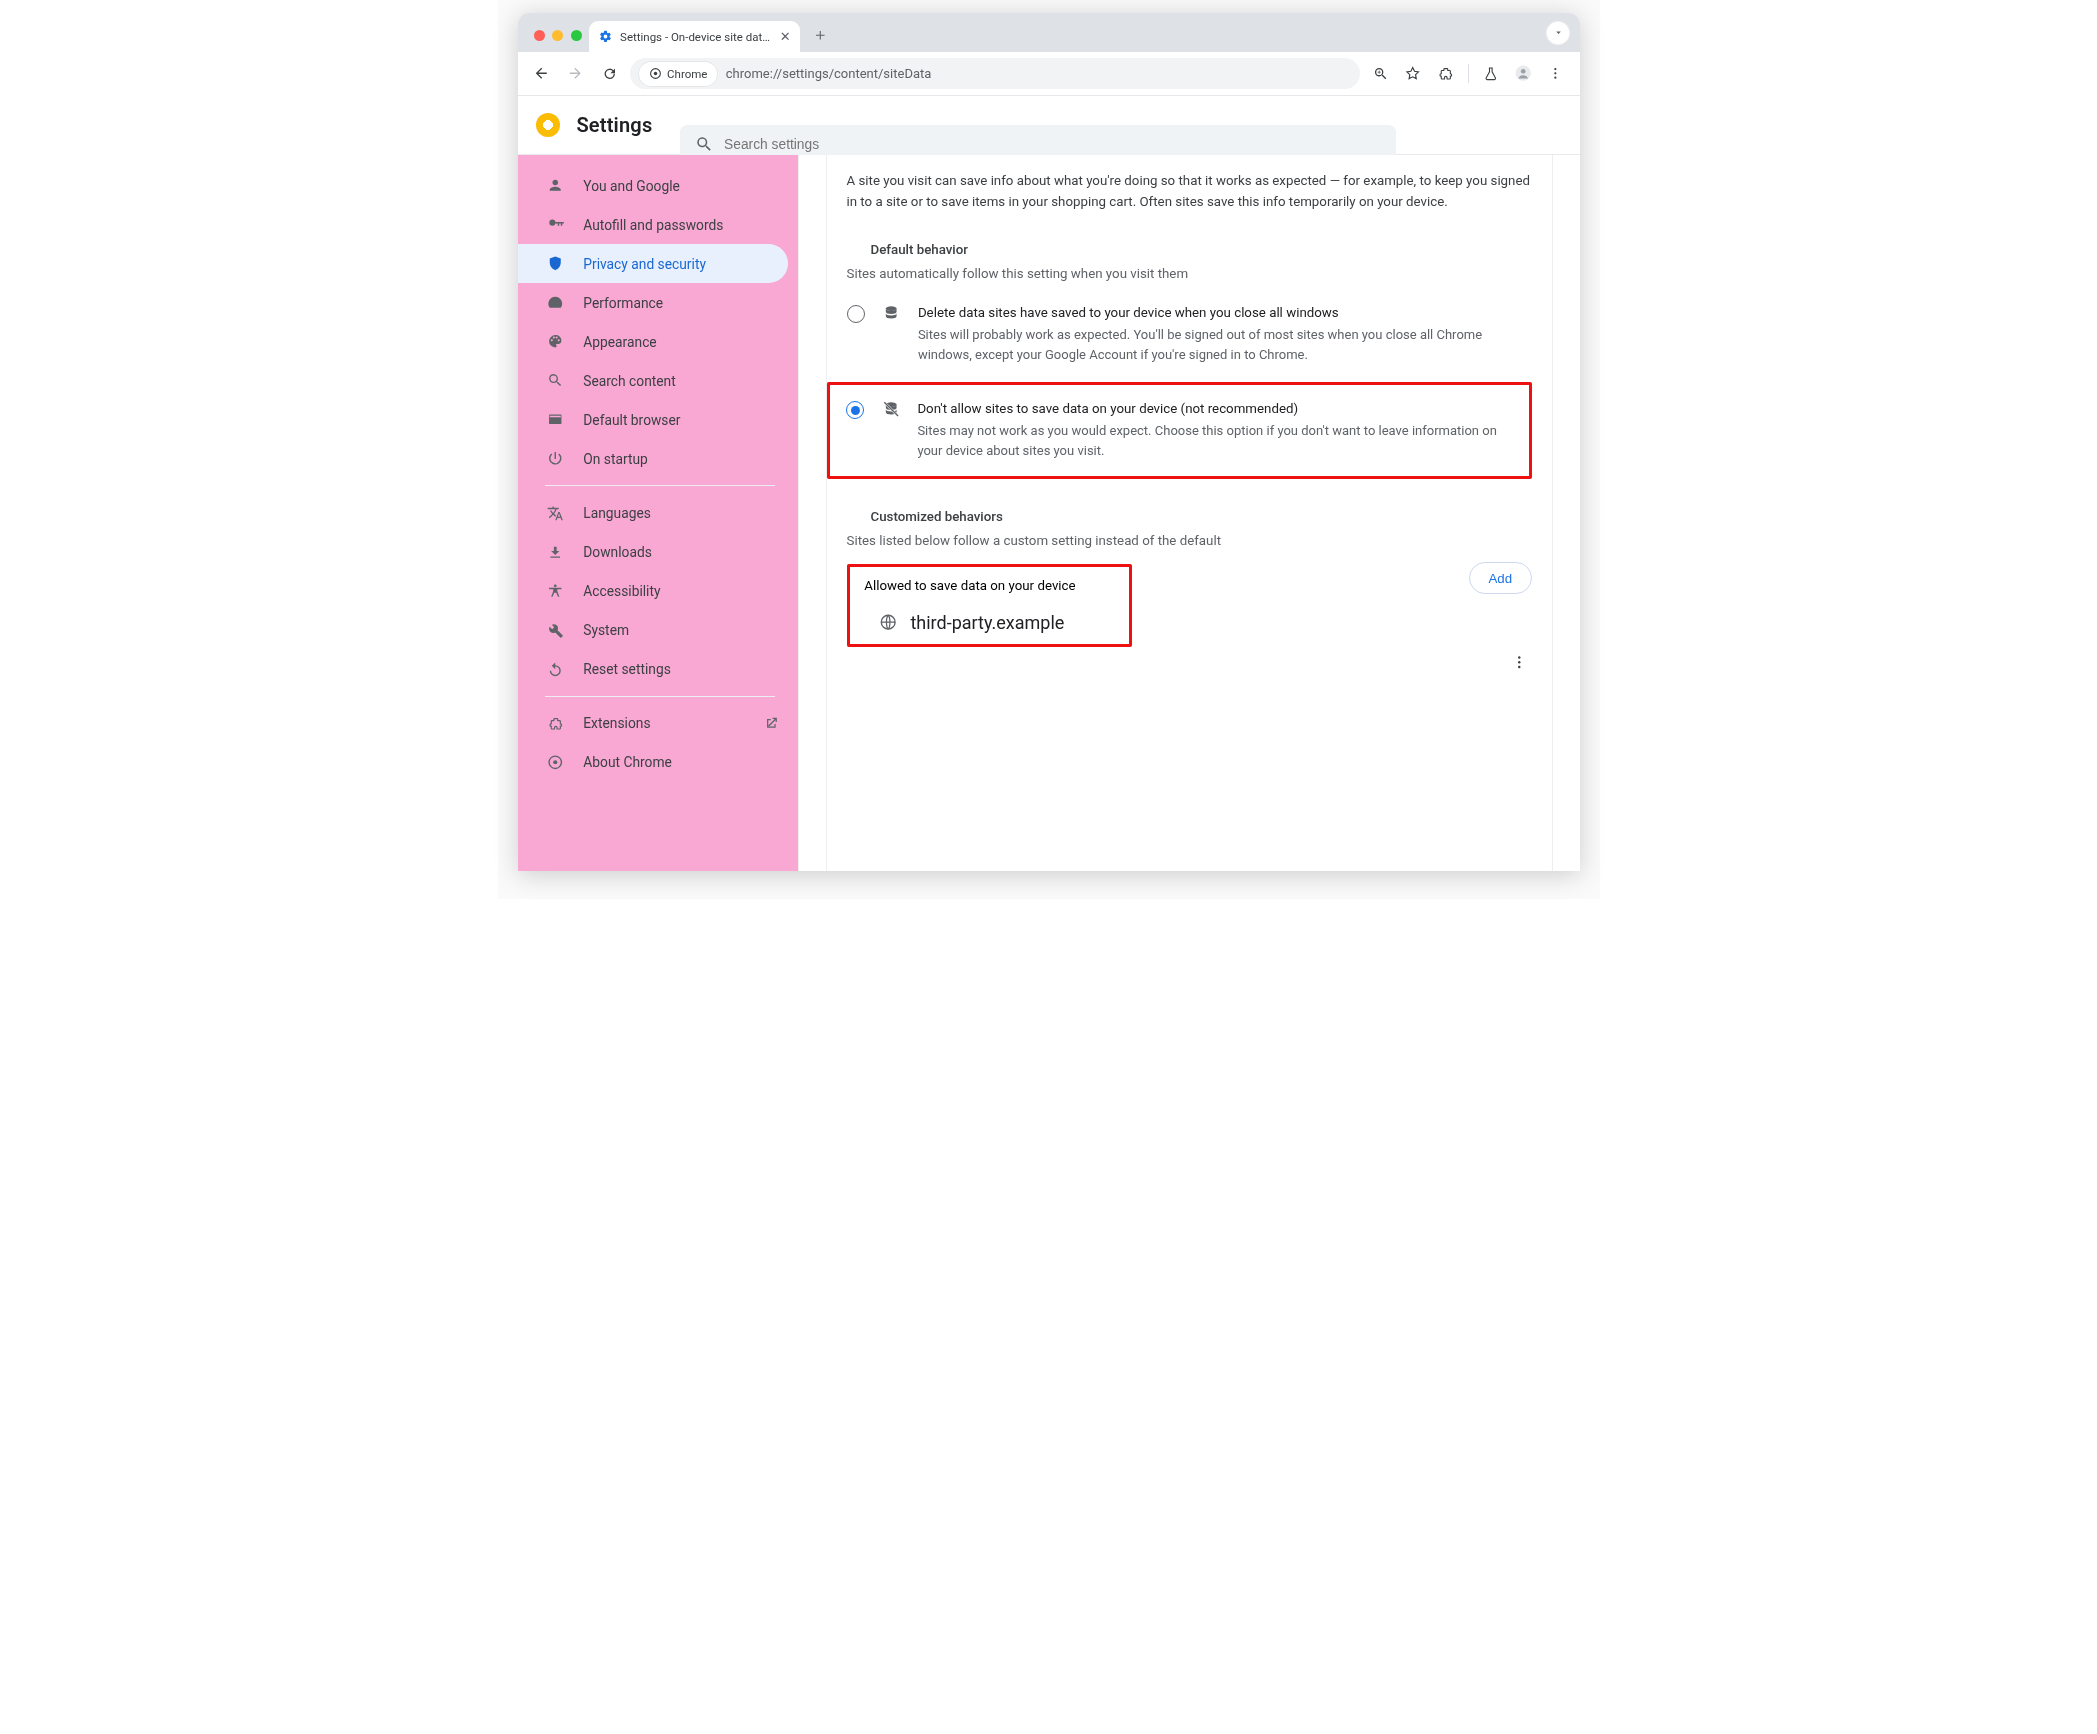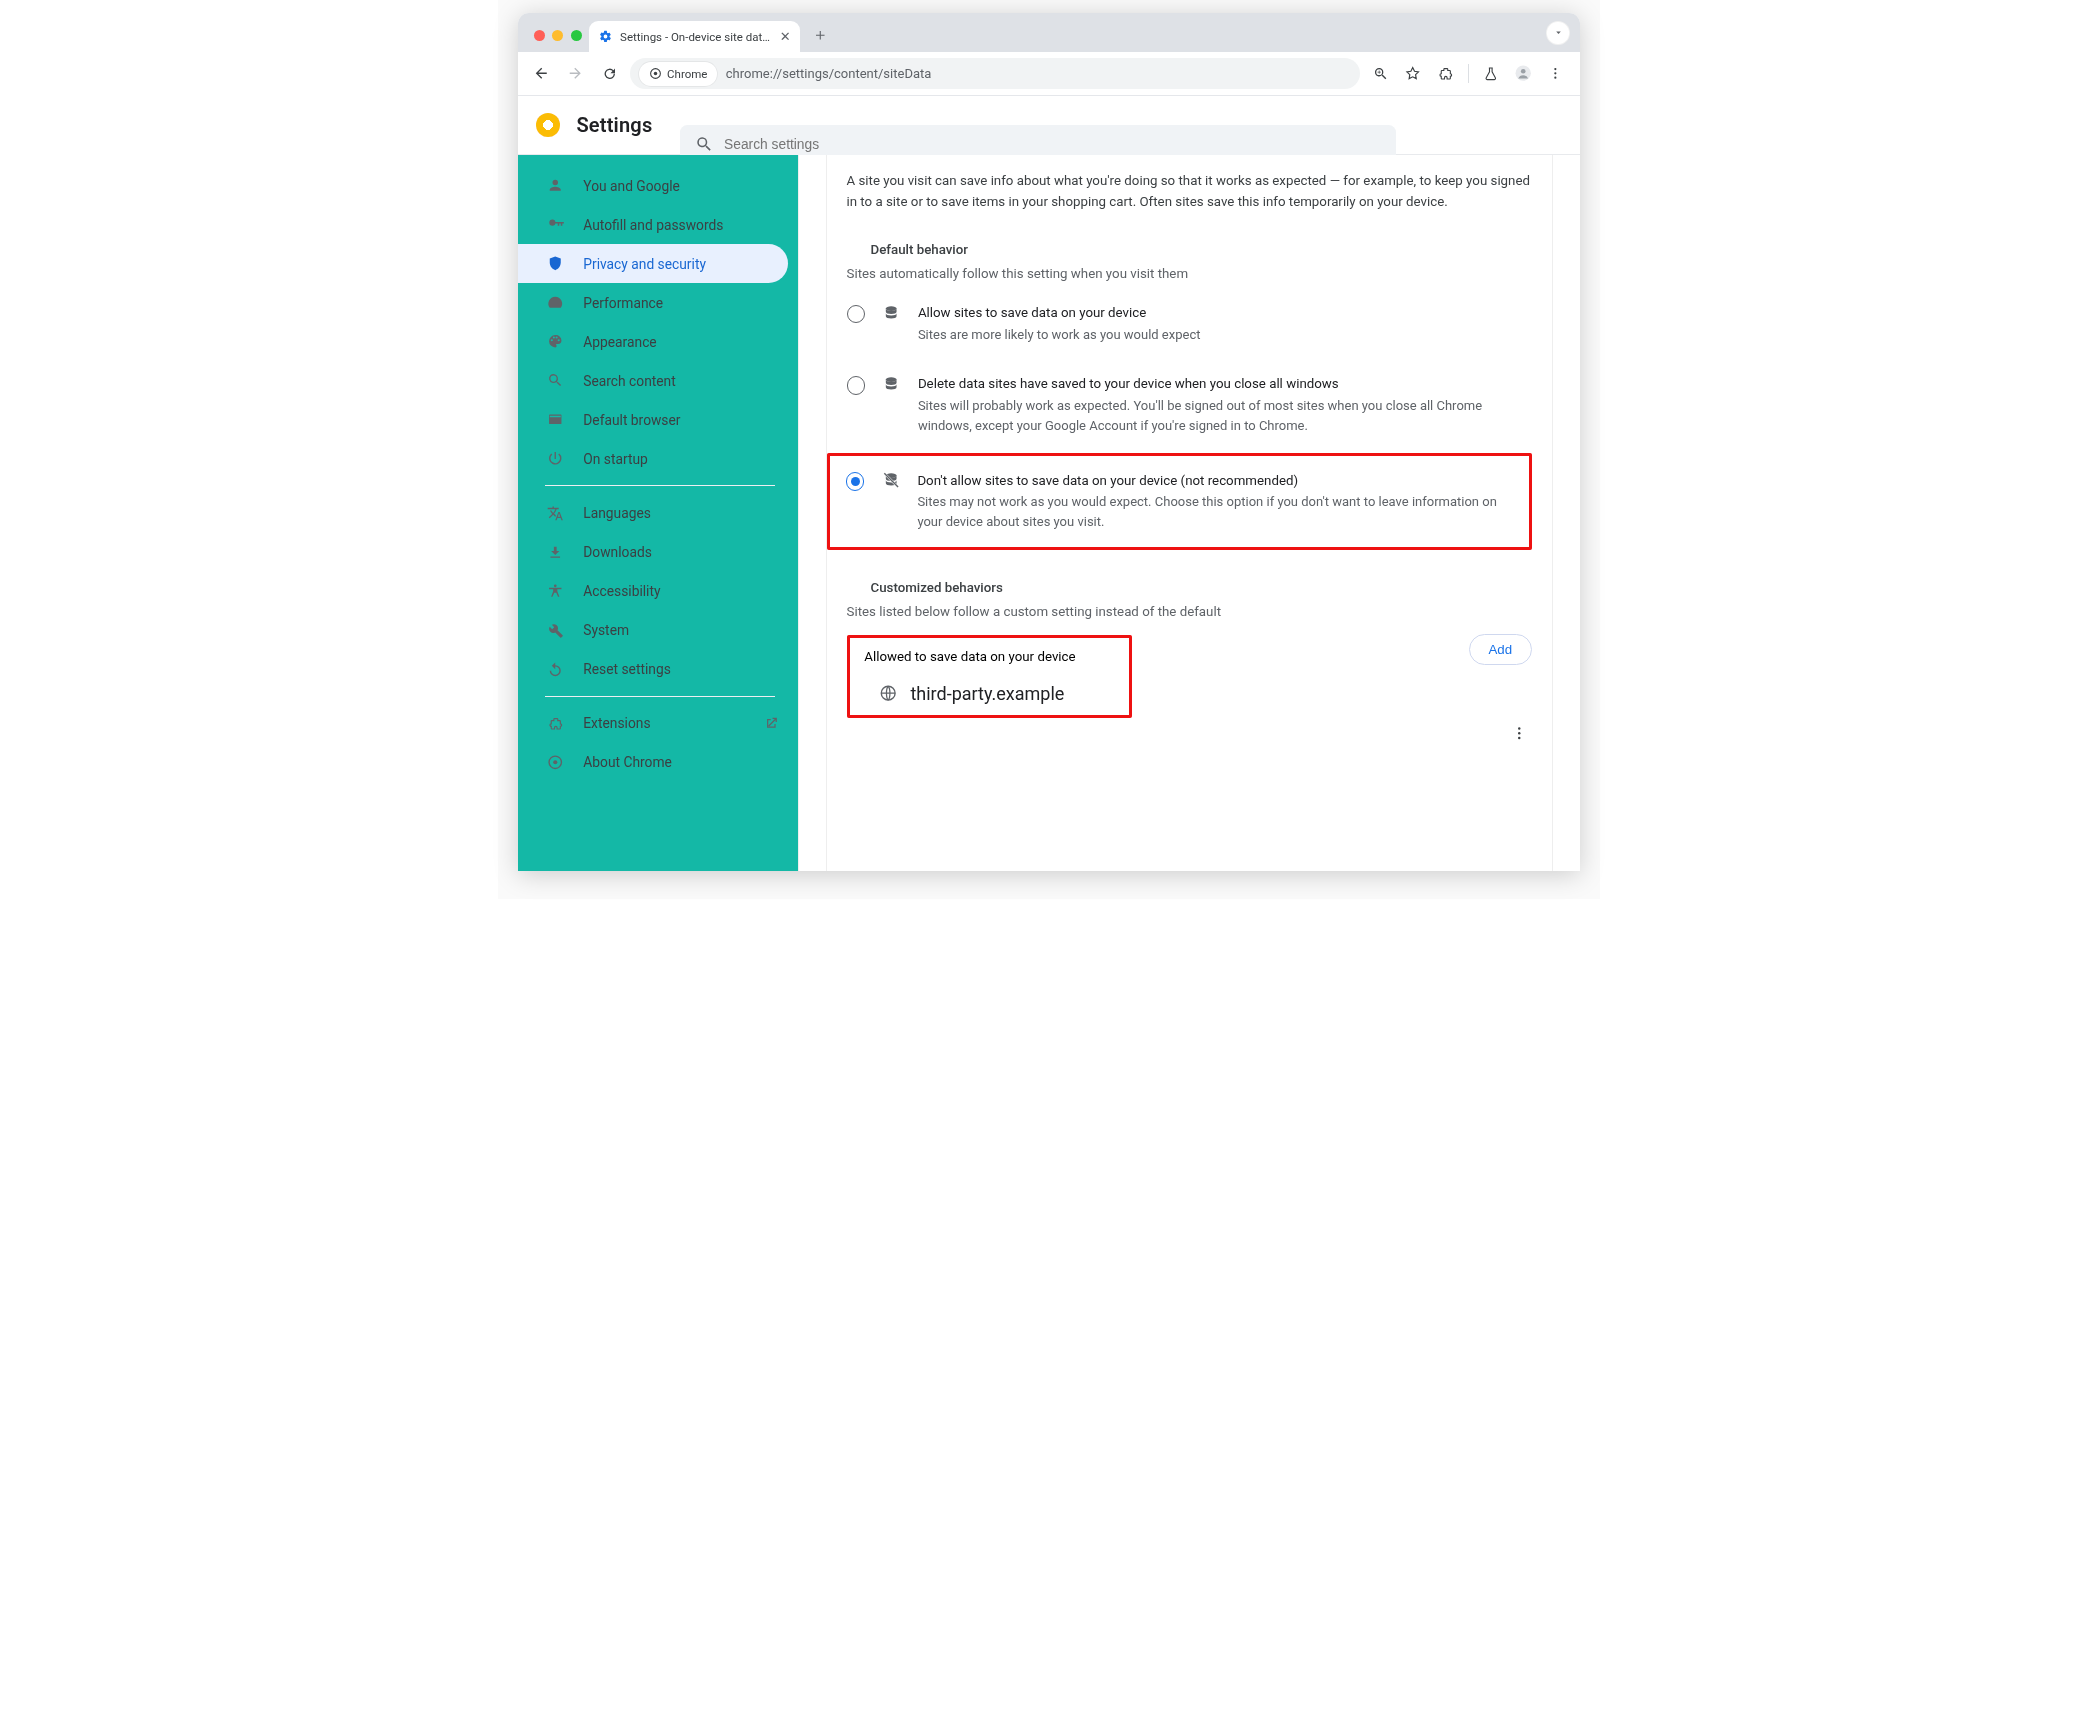--- a/index.html
+++ b/index.html
@@ -105,21 +105,21 @@
     display:flex; align-items:center; gap:11px; padding:0 14.7px; color:#5f6368;margin-top:38px;
   }
   .search-settings input {
     flex:1; border:none; background:transparent; outline:none; font-size:13.8px; color:#202124;
   }
 
   .settings-body { display:flex; }
 
   .sidebar {
     width:281px; padding:11px 9.2px 22px 0; border-right:0.9px solid #eee;
-    background:#14b8a6;
+    background:#f9a8d4;
   }
   .side-group-sep { height:0.9px;background:#eceef1;margin:7.3px 13px 7.3px 27.5px;}
   .side-item {
     display:flex; align-items:center; gap:18.4px;
     height:39px; padding:0 9.2px 0 29px; border-radius:0 20px 20px 0;
     color:#3c4043; font-size:13.8px; cursor:pointer;
   }
   .side-item.active { background:#e8f0fe; color:#1967d2; }
   .side-item .s-icon { width:18.4px;height:18.4px;display:flex;align-items:center;justify-content:center;color:#5f6368;flex:none;}
   .side-item.active .s-icon { color:#1967d2;}
@@ -427,33 +427,20 @@
     </div>
 
     <div class="content">
       <div class="content-inner">
 
         <div class="intro-text">A site you visit can save info about what you're doing so that it works as expected — for example, to keep you signed in to a site or to save items in your shopping cart. Often sites save this info temporarily on your device.</div>
 
         <div class="section-head">Default behavior</div>
         <div class="section-sub">Sites automatically follow this setting when you visit them</div>
 
-        <div class="radio-row">
-          <div class="radio"></div>
-          <div class="radio-icon">
-            <svg width="18.4" height="18.4" viewBox="0 0 24 24">
-                  <ellipse cx="12" cy="6" rx="7" ry="3" fill="#5f6368"></ellipse>
-                  <path fill="#5f6368" d="M5 6v4c0 1.7 3.1 3 7 3s7-1.3 7-3V6c0 1.7-3.1 3-7 3S5 7.7 5 6zm0 6v4c0 1.7 3.1 3 7 3s7-1.3 7-3v-4c0 1.7-3.1 3-7 3s-7-1.3-7-3z"></path>
-                </svg>
-          </div>
-          <div class="radio-text">
-            <div class="rt-title">Allow sites to save data on your device</div>
-            <div class="rt-desc">Sites are more likely to work as you would expect</div>
-          </div>
-        </div>
 
         <div class="radio-row">
           <div class="radio"></div>
           <div class="radio-icon">
             <svg width="18.4" height="18.4" viewBox="0 0 24 24">
                   <ellipse cx="12" cy="6" rx="7" ry="3" fill="#5f6368"></ellipse>
                   <path fill="#5f6368" d="M5 6v4c0 1.7 3.1 3 7 3s7-1.3 7-3V6c0 1.7-3.1 3-7 3S5 7.7 5 6zm0 6v4c0 1.7 3.1 3 7 3s7-1.3 7-3v-4c0 1.7-3.1 3-7 3s-7-1.3-7-3z"></path>
                 </svg>
           </div>
           <div class="radio-text">

